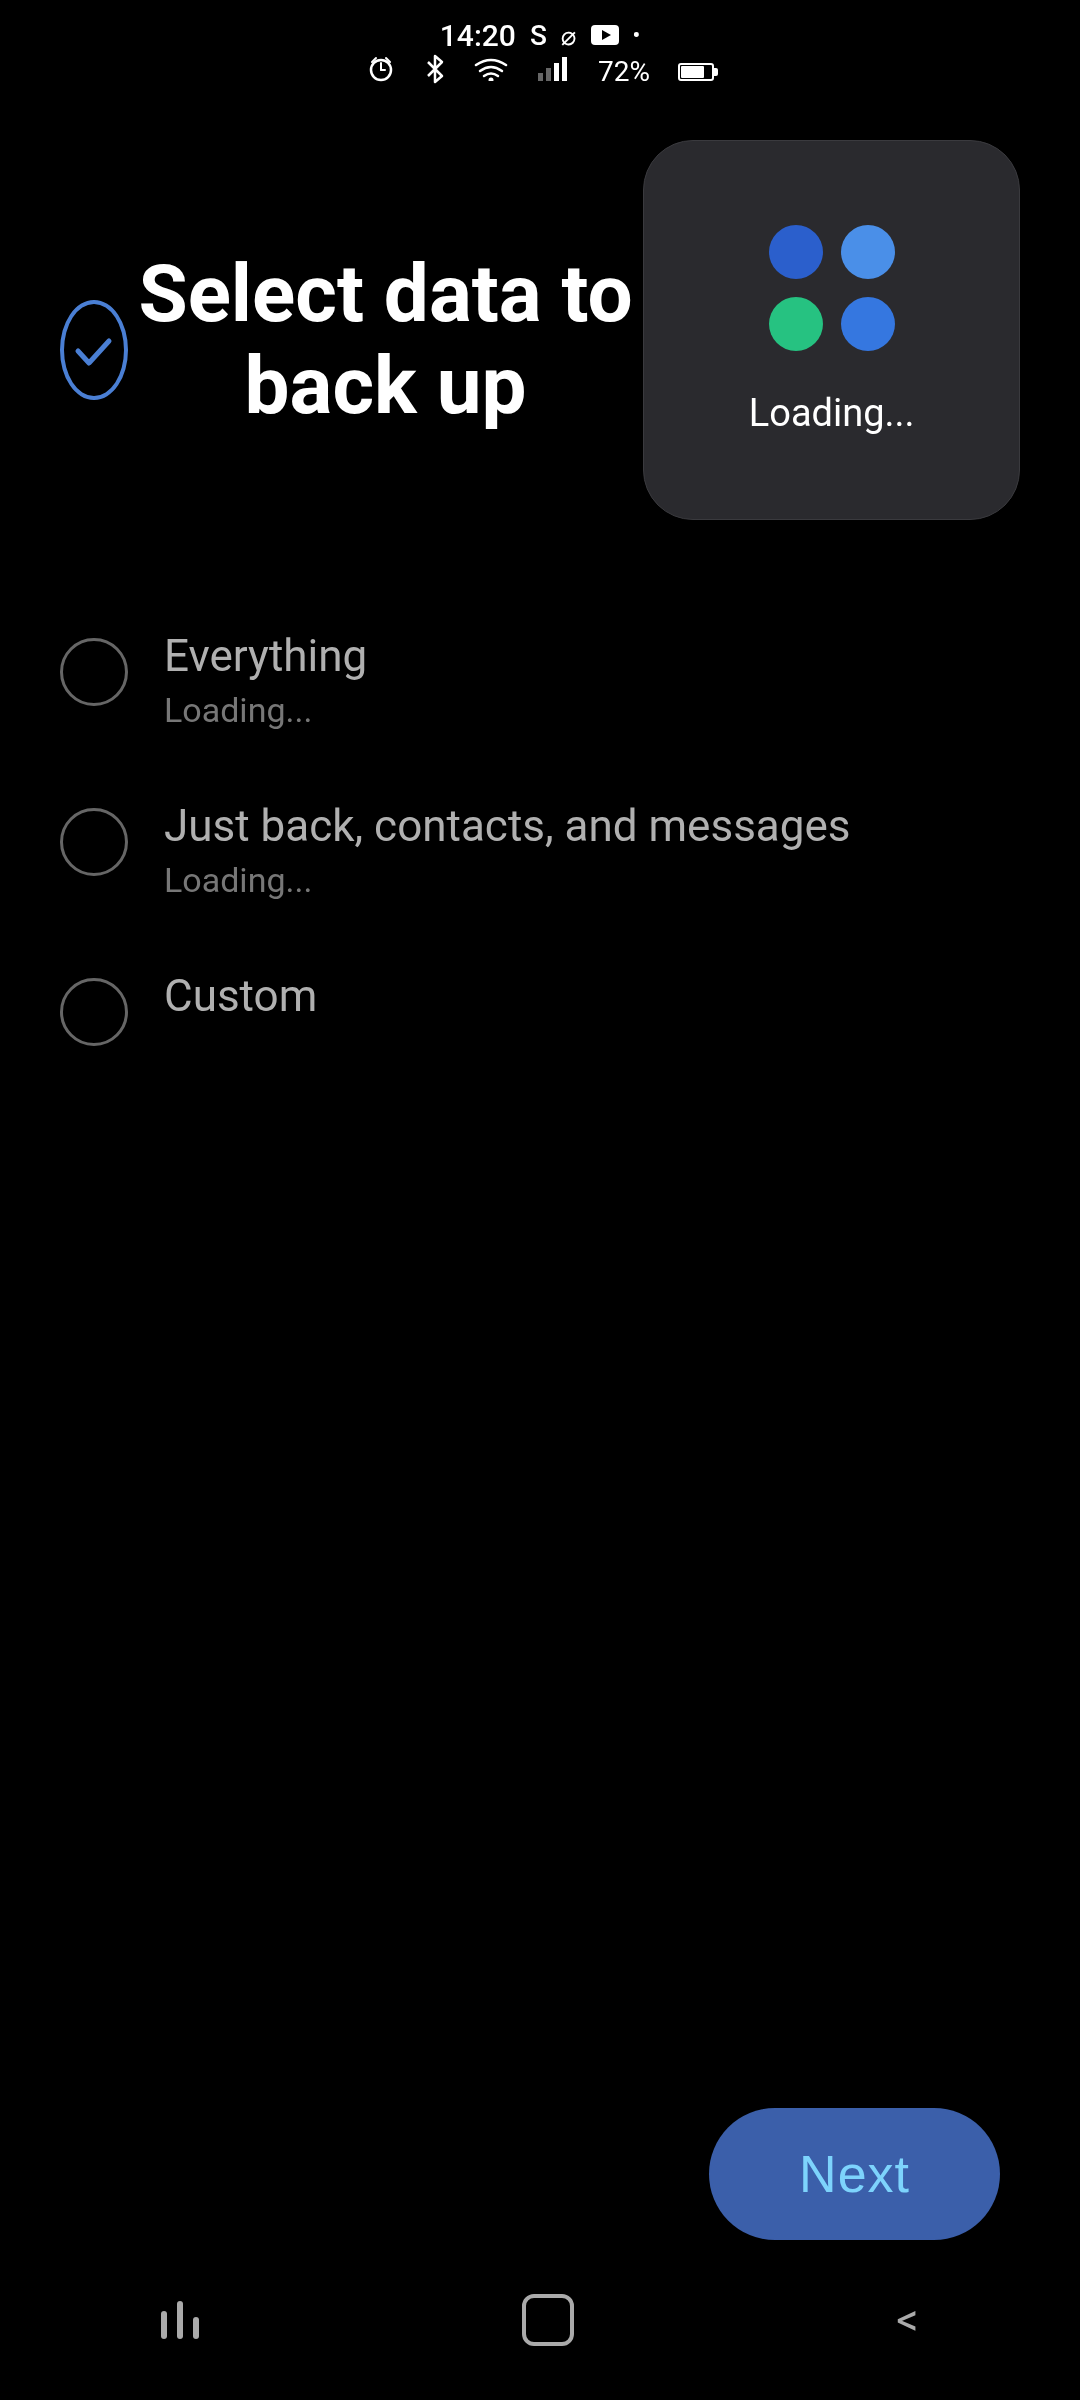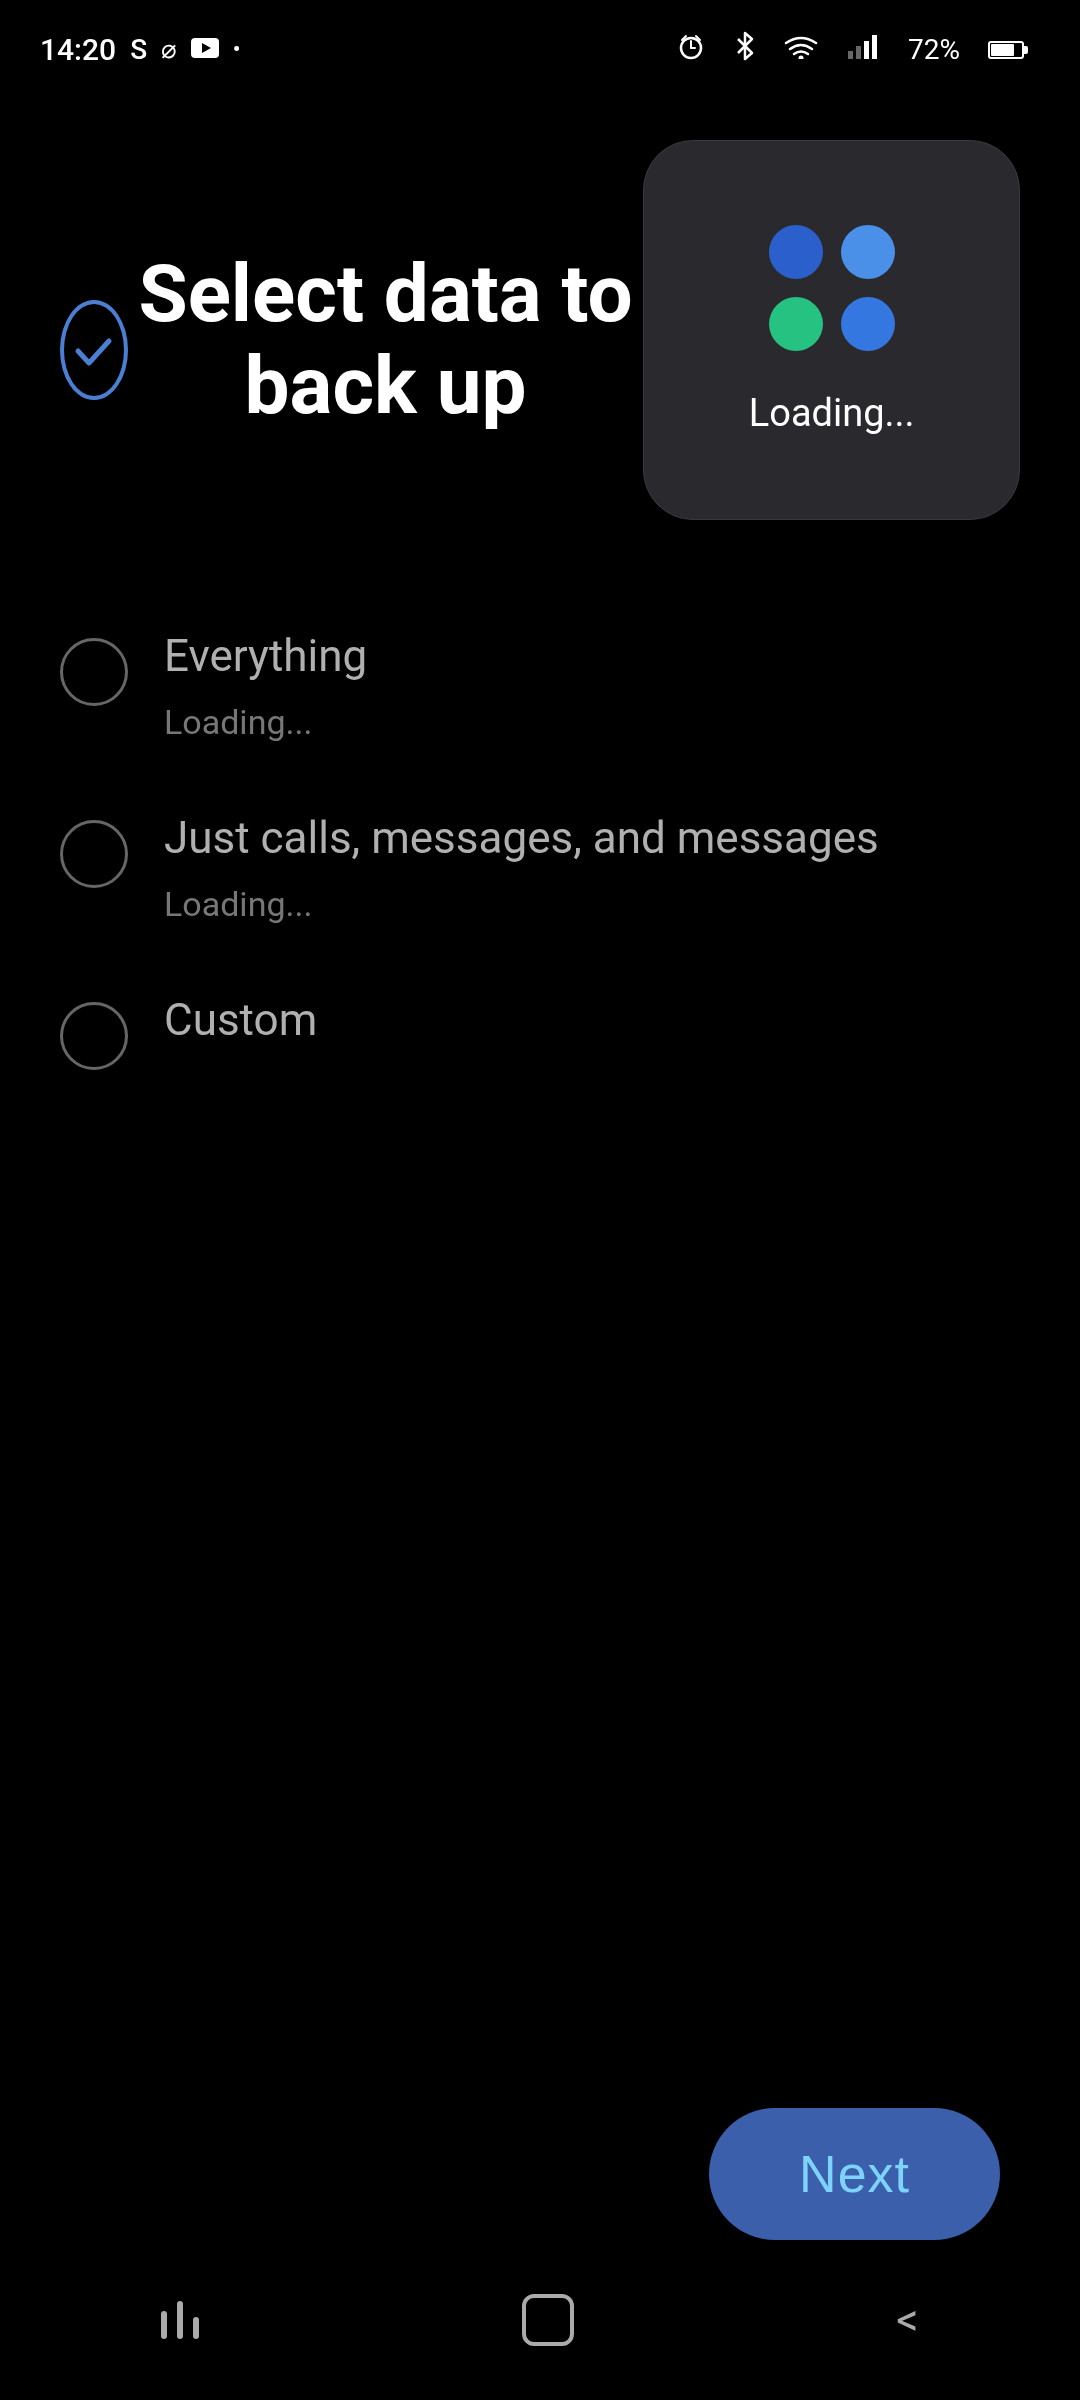--- a/index.html
+++ b/index.html
@@ -17,22 +17,23 @@
       height: 2400px;
       overflow: hidden;
       position: relative;
     }
 
     
     .status-bar {
       display: flex;
       justify-content: space-between;
       align-items: center;
-      padding: 18px 56px 0 40px;
+      padding: 18px 40px 0 40px;
       height: 80px;
+      flex-direction: column;
     }
 
     .status-left {
       display: flex;
       align-items: center;
       gap: 14px;
       font-size: 30px;
       font-weight: 500;
       color: #ffffff;
     }
@@ -152,21 +153,21 @@
       border-radius: 50%;
       border: 3px solid #666666;
       background: transparent;
       flex-shrink: 0;
       margin-top: 8px;
     }
 
     .option-text-group {
       display: flex;
       flex-direction: column;
-      gap: 20px;
+      gap: 8px;
     }
 
     .option-label {
       font-size: 44px;
       color: #b0b0b0;
       font-weight: 400;
     }
 
     .option-sublabel {
       font-size: 34px;
@@ -368,21 +369,21 @@
     <div class="radio-outer"></div>
     <div class="option-text-group">
       <span class="option-label">Everything</span>
       <span class="option-sublabel">Loading...</span>
     </div>
   </div>
 
   <div class="option-item">
     <div class="radio-outer"></div>
     <div class="option-text-group">
-      <span class="option-label">Just calls, messages, and messages</span>
+      <span class="option-label">Just back, contacts, and messages</span>
       <span class="option-sublabel">Loading...</span>
     </div>
   </div>
 
   <div class="option-item">
     <div class="radio-outer"></div>
     <div class="option-text-group">
       <span class="option-label">Custom</span>
     </div>
   </div>

